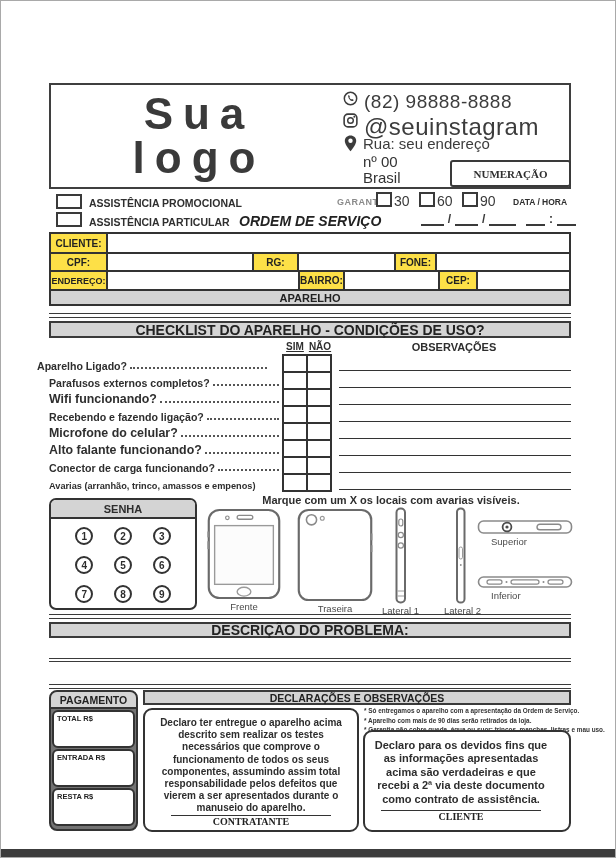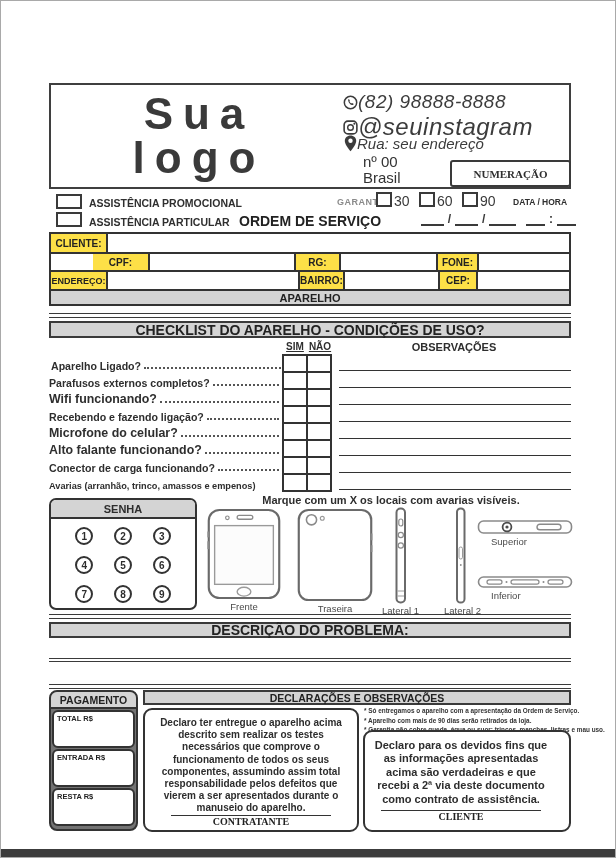--- a/index.html
+++ b/index.html
@@ -11,21 +11,21 @@
   }
   .abs { position:absolute; }
   .ctr { text-align:center; }
   .greybar { background:#d4d4d4; border:2px solid #3a3a3a; font-weight:bold; display:flex; align-items:center; justify-content:center; }
   .dline { border-top:1.5px solid #3a3a3a; border-bottom:1.5px solid #3a3a3a; height:5px; }
 
   
   #hdr-box { left:48px; top:82px; width:522px; height:106px; border:2.5px solid #3f3f3f; background:#fff; }
   #logo { left:58px; top:84px; width:280px; height:102px; display:flex; flex-direction:column; align-items:center; justify-content:center; }
   #logo .l1, #logo .l2 { font-weight:bold; font-size:44px; line-height:44px; letter-spacing:10px; color:#3a3a3a; }
-  .contact-line { display:flex; align-items:center; color:#3c3c3c;font-style:italic; }
+  .contact-line { display:flex; gap:6px; color:#3c3c3c; }
   .contact-txt { font-size:24px; letter-spacing:0.5px; }
   .addr-txt { font-size:15px; }
   #numeracao { left:449px; top:159px; width:121px; height:27px; border:2.5px solid #3a3a3a; border-radius:3px; display:flex; align-items:center; justify-content:center; font-family:"Liberation Serif", serif; font-weight:bold; font-size:11px; color:#2f2f2f; }
 
   
   .cbx { border:2px solid #3a3a3a; background:#fff; display:inline-block; }
   .assist-lbl { font-size:10.5px; font-weight:bold; color:#2f2f2f; }
   .garantia-lbl { font-size:9px; font-weight:bold; color:#8a8a8a; letter-spacing:0.5px; }
   .g-num { font-size:14px; color:#3a3a3a; }
   .datahora { font-size:8.5px; font-weight:bold; color:#2f2f2f; }
@@ -129,39 +129,39 @@
   <div class="abs garantia-lbl" style="left:336px; top:196px;">GARANTIA</div>
   <div class="abs cbx" style="left:375px; top:191px; width:16px; height:15px;"></div>
   <div class="abs g-num" style="left:393px; top:192px;">30</div>
   <div class="abs cbx" style="left:418px; top:191px; width:16px; height:15px;"></div>
   <div class="abs g-num" style="left:436px; top:192px;">60</div>
   <div class="abs cbx" style="left:461px; top:191px; width:16px; height:15px;"></div>
   <div class="abs g-num" style="left:479px; top:192px;">90</div>
 
   <div class="abs datahora" style="left:512px; top:196px;">DATA / HORA</div>
 
-  <div class="abs ordem" style="left:238px; top:212px;">ORDEM DE SERVIÇO</div>
+  <div class="abs ordem" style="left:238px; top:212px;font-style:italic;">ORDEM DE SERVIÇO</div>
 
   <div class="abs" style="left:420px; top:211px; width:155px; display:flex; align-items:flex-end; gap:4px;">
     <span class="blank" style="width:24px;"></span>
     <span class="sep">/</span>
     <span class="blank" style="width:24px;"></span>
     <span class="sep">/</span>
     <span class="blank" style="width:28px;"></span>
     <span class="blank" style="width:20px; margin-left:6px;"></span>
     <span class="sep">:</span>
     <span class="blank" style="width:20px;"></span>
   </div>
 
   <div class="abs" id="client-tbl">
     <div class="crow" style="height:18px;">
       <div class="clabel" style="width:57px;">CLIENTE:</div>
       <div class="cinput" style="flex:1;"></div>
     </div>
-    <div class="crow" style="height:18px;padding-left:42px;">
+    <div class="crow" style="height:18px;">
       <div class="clabel" style="width:57px;">CPF:</div>
       <div class="cinput" style="width:144px;"></div>
       <div class="clabel bl" style="width:47px;">RG:</div>
       <div class="cinput" style="width:95px;"></div>
       <div class="clabel bl" style="width:43px;">FONE:</div>
       <div class="cinput" style="flex:1;"></div>
     </div>
     <div class="crow" style="height:19px;">
       <div class="clabel" style="width:57px; font-size:9px;">ENDEREÇO:</div>
       <div class="cinput" style="width:190px;"></div>
@@ -173,21 +173,21 @@
     <div class="crow" style="height:15px; background:#d4d4d4; font-weight:bold; font-size:11px; align-items:center; justify-content:center; color:#222;">APARELHO</div>
   </div>
 
   <div class="abs dline" style="left:48px; top:312px; width:522px;"></div>
   <div class="abs greybar sect-title" style="left:48px; top:320px; width:522px; height:17px; color:#222;">CHECKLIST DO APARELHO - CONDIÇÕES DE USO?</div>
 
   <div class="abs colhead ctr" style="left:281px; top:340px; width:26px;">SIM</div>
   <div class="abs colhead ctr" style="left:305px; top:340px; width:28px;">NÃO</div>
   <div class="abs ctr" style="left:336px; top:340px; width:234px; font-size:11px; font-weight:bold; color:#2e2e2e;">OBSERVAÇÕES</div>
 
-  <div class="abs chk-q s-norm" style="left:50px; top:354px; width:232px; height:17px;">
+  <div class="abs chk-q s-norm" style="left:36px; top:354px; width:232px; height:17px;">
       <span>Aparelho Ligado?</span>
       <span class="leader"></span>
     </div>
   <div class="abs chk-q s-norm" style="left:48px; top:371px; width:232px; height:17px;">
       <span>Parafusos externos completos?</span>
       <span class="leader"></span>
     </div>
   <div class="abs chk-q s-big" style="left:48px; top:388px; width:232px; height:17px;">
       <span>Wifi funcionando?</span>
       <span class="leader"></span>

